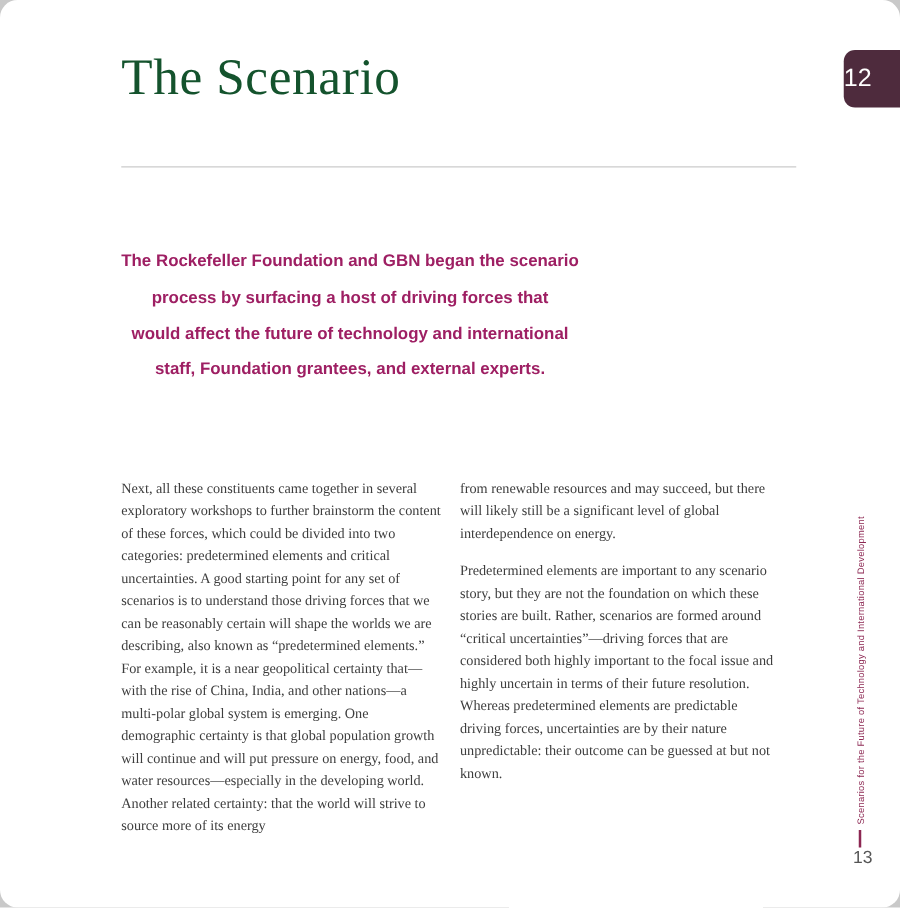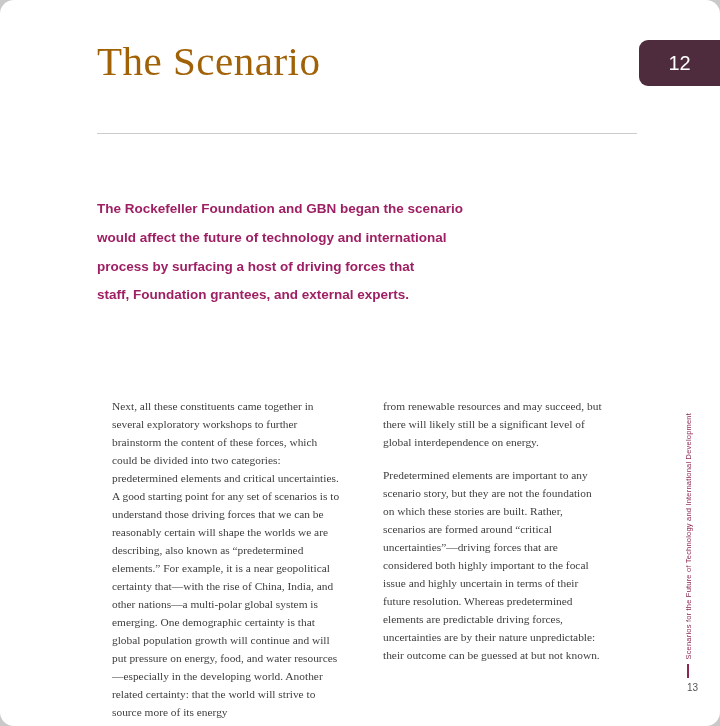--- a/index.html
+++ b/index.html
@@ -11,98 +11,98 @@
     overflow: hidden;
   }
   .page {
     position: absolute; inset: 0;
     background: #ffffff;
     border-radius: 14px;
     overflow: hidden;
   }
   .badge {
     position: absolute; top: 40px; right: 0;
-    width: 81px; height: 46px;
+    width: 45px; height: 46px;
     background: #4e2b3d;
     border-radius: 9px 0 0 9px;
     color: #ffffff;
     font-family: "Liberation Sans", sans-serif;
     font-size: 20px;
-    display: flex; align-items: center; justify-content: center;
+    display: flex; align-items: center; 
   }
   .title {
     position: absolute; left: 97px; top: 38px;
     font-size: 41px; line-height: 47px;
-    color: #a16207;
+    color: #14532d;
     font-weight: 400;
     letter-spacing: 0.5px;
   }
   .rule {
     position: absolute; left: 97px; top: 133px;
     width: 540px; height: 1px;
     background: #cccccc;
   }
   .lead {
     position: absolute; left: 97px; top: 201px;
     font-family: "Liberation Sans", sans-serif;
     font-weight: bold;
     font-size: 13.5px;
     color: #9e1f63;
   }
-  .lead-line { height: 28.8px; white-space: nowrap; }
+  .lead-line { height: 28.8px; white-space: nowrap; text-align: center; }
   .col {
     position: absolute; top: 382px;
     font-size: 11.4px; line-height: 18px;
     color: #3d3d3d;
   }
   .col-left  { left: 97px;  width: 258px; }
   .col-right { left: 368px; width: 252px; }
-  .col p { margin: 15px; }
+  .col p { margin: 0; }
   .col p + p { margin-top: 12px; }
   .vertical-note {
     position: absolute; right: 27px; bottom: 66px;
     writing-mode: vertical-rl;
     transform: rotate(180deg);
     font-family: "Liberation Sans", sans-serif;
     font-size: 7.5px;
     letter-spacing: 0.2px;
     color: #8c2752;
     white-space: nowrap;
   }
   .vertical-bar {
     position: absolute; right: 31px; bottom: 48px;
     width: 2px; height: 14px;
     background: #8c2752;
   }
   .page-number {
     position: absolute; right: 22px; bottom: 33px;
     font-family: "Liberation Sans", sans-serif;
-    font-size: 10px;
+    font-size: 14px;
     color: #555555;
   }
 </style>
 </head>
 <body>
 
 <div class="page">
 
   <div class="badge">
     <span>12</span>
   </div>
 
   <div class="title">
     <div>The Scenario</div>
   </div>
 
   <div class="rule"></div>
 
   <div class="lead">
     <div class="lead-line">The Rockefeller Foundation and GBN began the scenario</div>
+    <div class="lead-line">process by surfacing a host of driving forces that</div>
     <div class="lead-line">would affect the future of technology and international</div>
-    <div class="lead-line">process by surfacing a host of driving forces that</div>
     <div class="lead-line">staff, Foundation grantees, and external experts.</div>
   </div>
 
   <div class="col col-left">
     <p>Next, all these constituents came together in several exploratory workshops to further brainstorm the content of these forces, which could be divided into two categories: predetermined elements and critical uncertainties. A good starting point for any set of scenarios is to understand those driving forces that we can be reasonably certain will shape the worlds we are describing, also known as “predetermined elements.” For example, it is a near geopolitical certainty that—with the rise of China, India, and other nations—a multi-polar global system is emerging. One demographic certainty is that global population growth will continue and will put pressure on energy, food, and water resources—especially in the developing world. Another related certainty: that the world will strive to source more of its energy</p>
   </div>
 
   <div class="col col-right">
     <p>from renewable resources and may succeed, but there will likely still be a significant level of global interdependence on energy.</p>
     <p>Predetermined elements are important to any scenario story, but they are not the foundation on which these stories are built. Rather, scenarios are formed around “critical uncertainties”—driving forces that are considered both highly important to the focal issue and highly uncertain in terms of their future resolution. Whereas predetermined elements are predictable driving forces, uncertainties are by their nature unpredictable: their outcome can be guessed at but not known.</p>

